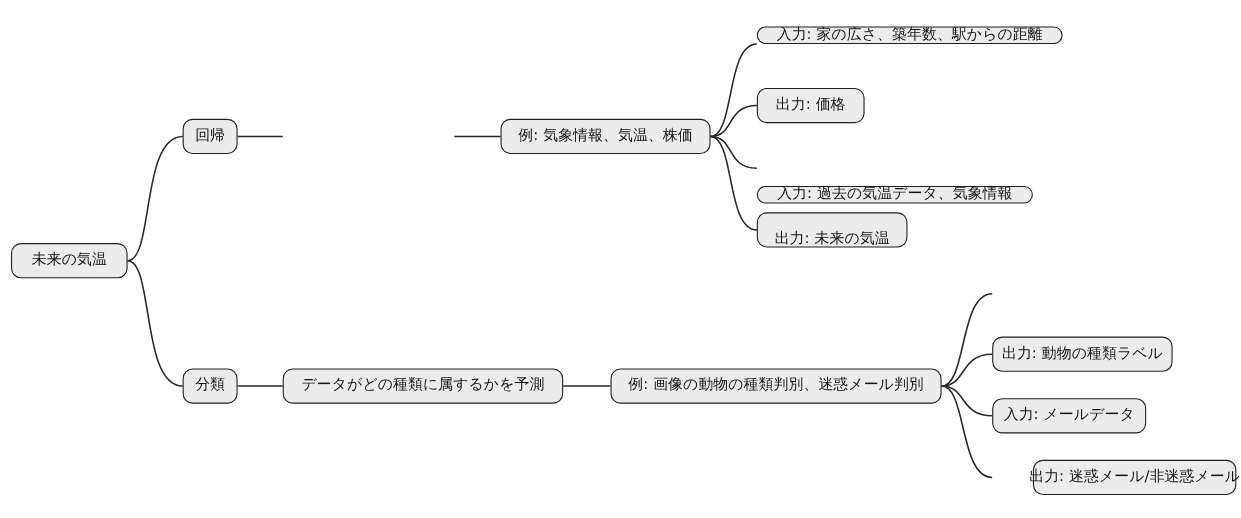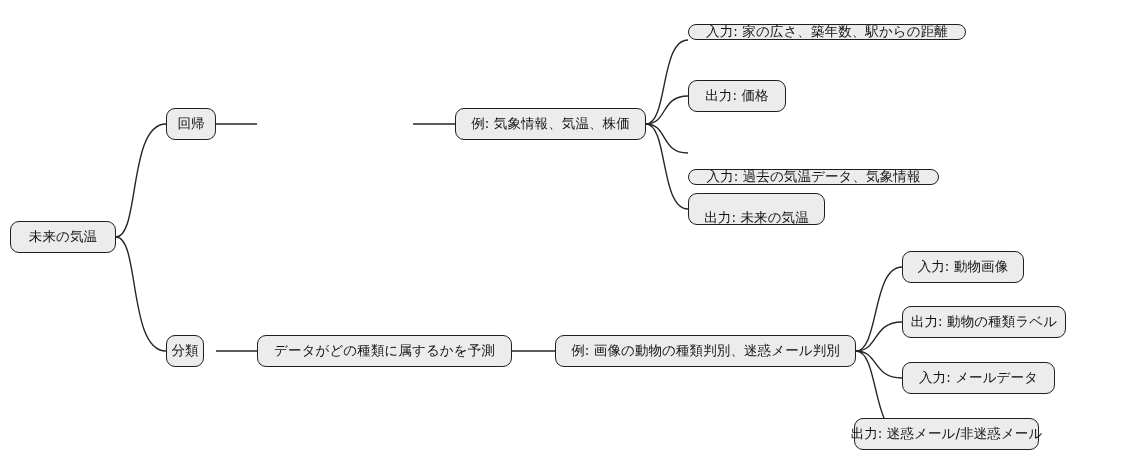--- a/index.html
+++ b/index.html
@@ -105,41 +105,38 @@
   </div>
 
   <div class="node" style="left:688px; top:137px; width:251px; height:16px;margin-top:32px;">
     <span class="node-label">入力: 過去の気温データ、気象情報</span>
   </div>
 
   <div class="node" style="left:688px; top:193px; width:137px; height:32px;align-items:flex-end;">
     <span class="node-label">出力: 未来の気温</span>
   </div>
 
-  <div class="node" style="left:166px; top:335px; width:38px; height:32px;">
+  <div class="node" style="left:166px; top:335px; width:50px; height:32px;">
     <span class="node-label">分類</span>
   </div>
 
   <div class="node" style="left:257px; top:335px; width:255px; height:32px;">
     <span class="node-label">データがどの種類に属するかを予測</span>
   </div>
 
   <div class="node" style="left:555px; top:335px; width:301px; height:32px;">
     <span class="node-label">例: 画像の動物の種類判別、迷惑メール判別</span>
   </div>
 
-  <div class="node" style="left:902px; top:251px; width:122px; height:32px;">
-    <span class="node-label">入力: 動物画像</span>
-  </div>
 
   <div class="node" style="left:902px; top:306px; width:164px; height:32px;">
     <span class="node-label">出力: 動物の種類ラベル</span>
   </div>
 
-  <div class="node" style="left:902px; top:362px; width:153px; height:32px;">
+  <div class="node" style="left:902px; top:362px; width:140px; height:32px;">
     <span class="node-label">入力: メールデータ</span>
   </div>
 
-  <div class="node" style="left:854px; top:418px; width:185px; height:32px;">
+  <div class="node" style="left:939px; top:418px; width:185px; height:32px;">
     <span class="node-label">出力: 迷惑メール/非迷惑メール</span>
   </div>
 
 </div>
 
 </body></html>

